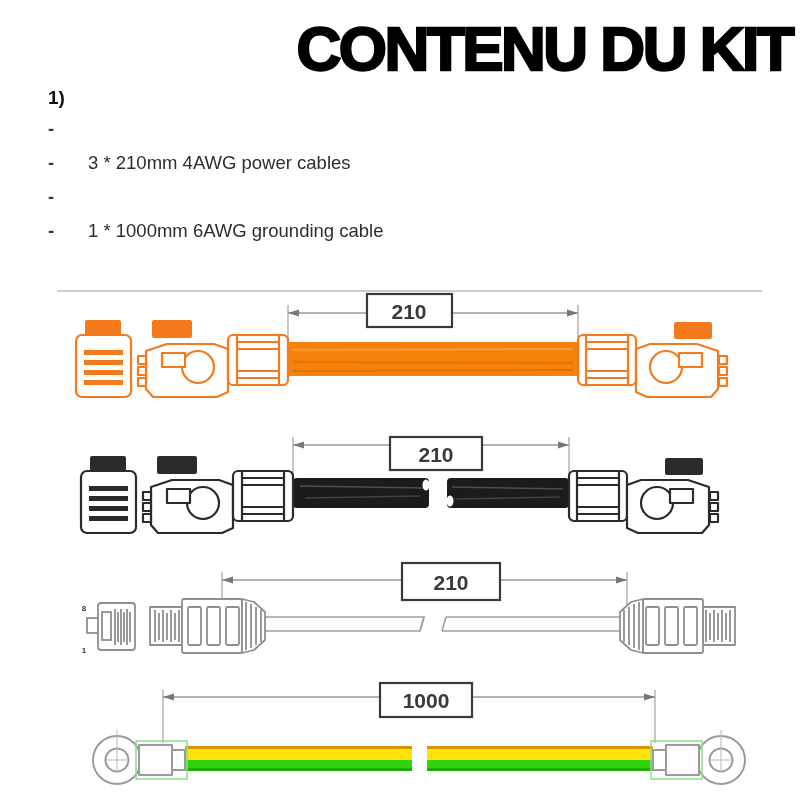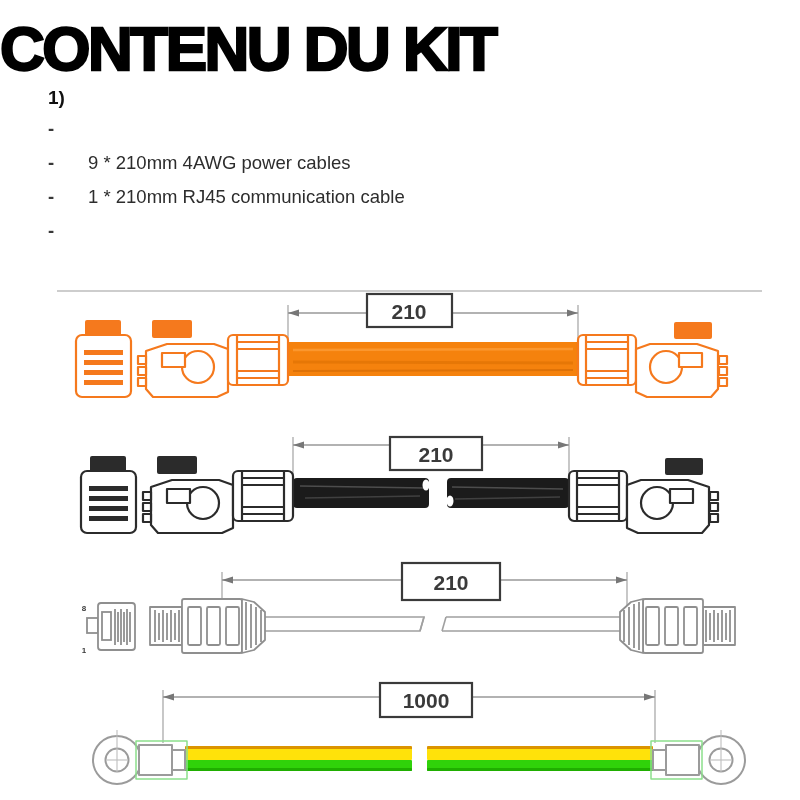--- a/index.html
+++ b/index.html
@@ -1,18 +1,18 @@
 <!DOCTYPE html>
 <html><head>
 <meta charset="utf-8">
 <style>
   html,body{margin:0;padding:0;background:#fff;}
   .page{position:relative;width:800px;height:800px;background:#ffffff;overflow:hidden;
         font-family:"Liberation Sans","DejaVu Sans",sans-serif;}
-  .title{position:absolute;top:16px;left:0;width:792px;text-align:left;
+  .title{position:absolute;top:16px;left:0;width:792px;text-align:right;
          font-size:62px;line-height:1.05;font-weight:bold;color:#000;
          letter-spacing:-2.5px;-webkit-text-stroke:2.3px #000;white-space:nowrap;}
   .list{position:absolute;top:87px;left:48px;width:710px;}
   .list-heading{display:flex;font-size:19px;font-weight:bold;color:#101010;
                 line-height:22px;margin-bottom:9px;}
   .list-heading .num{width:40px;flex:0 0 40px;}
   .list-item{display:flex;font-size:18.5px;color:#2d2d2d;line-height:22px;margin-bottom:12px;}
   .list-item .bullet{width:40px;flex:0 0 40px;font-weight:bold;color:#383838;}
   svg{position:absolute;left:0;display:block;}
   svg text{font-family:"Liberation Sans","DejaVu Sans",sans-serif;font-weight:600;fill:#3a3a3a;}
@@ -30,28 +30,28 @@
 
   <div class="list">
     <div class="list-heading">
       <span class="num">1)</span>
     </div>
     <div class="list-item">
       <span class="bullet">-</span>
     </div>
     <div class="list-item">
       <span class="bullet">-</span>
-      <span>9 * 210mm 4AWG power cables</span>
-    </div>
-    <div class="list-item">
-      <span class="bullet">-</span>
-      <span>1 * 210mm RJ45 communication cable</span>
-    </div>
-    <div class="list-item">
-      <span class="bullet">-</span>
+      <span>3 * 210mm 4AWG power cables</span>
+    </div>
+    <div class="list-item">
+      <span class="bullet">-</span>
+    </div>
+    <div class="list-item">
+      <span class="bullet">-</span>
+      <span>1 * 1000mm 6AWG grounding cable</span>
     </div>
   </div>
 
   <svg width="0" height="0" style="position:absolute">
     <defs>
       <g id="pw-left" stroke="currentColor" stroke-width="2.2" stroke-linejoin="round" fill="none">
 
         <rect x="-203" y="-22" width="36" height="17" rx="2" fill="currentColor" stroke="none"></rect>
         <rect x="-212" y="-7" width="55" height="62" rx="6" fill="#fff"></rect>
         <rect x="-204" y="8" width="39" height="5" fill="currentColor" stroke="none"></rect>

